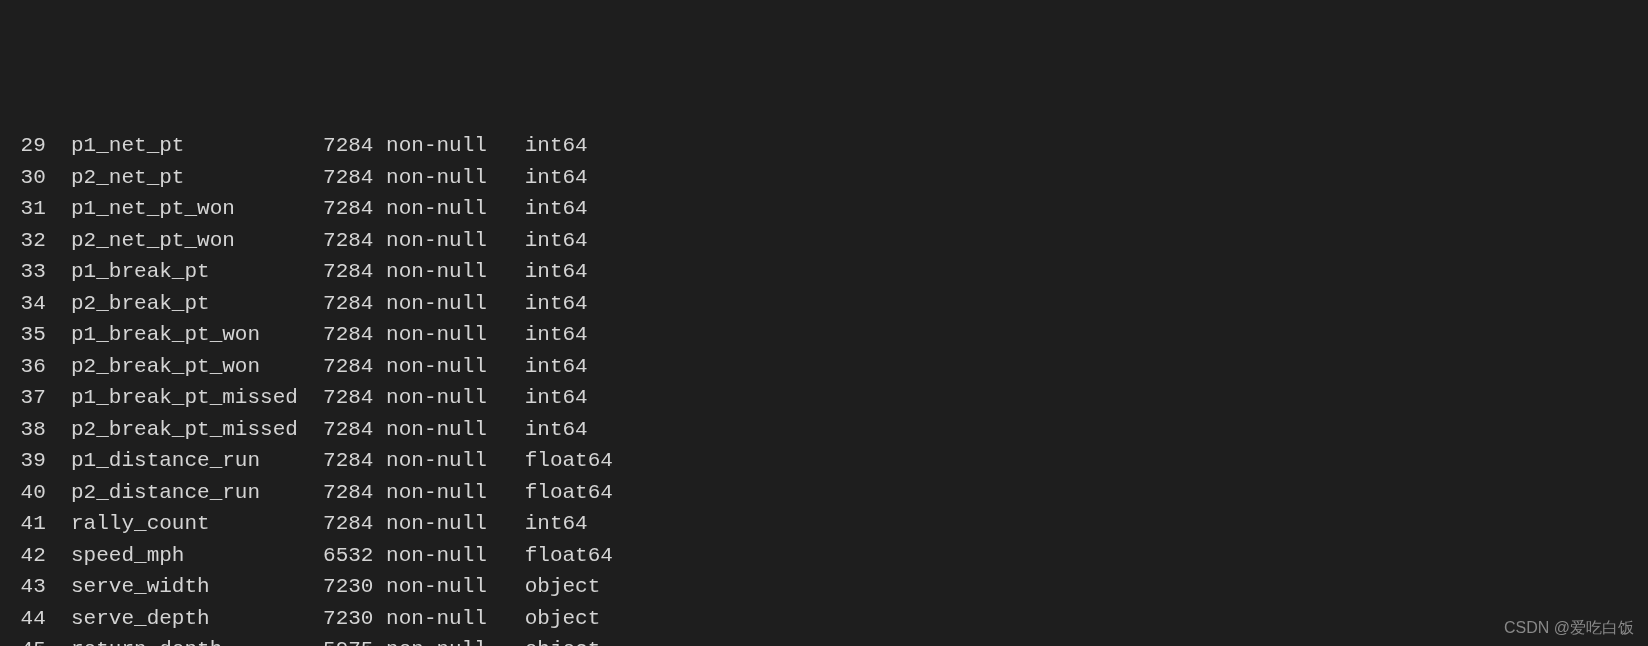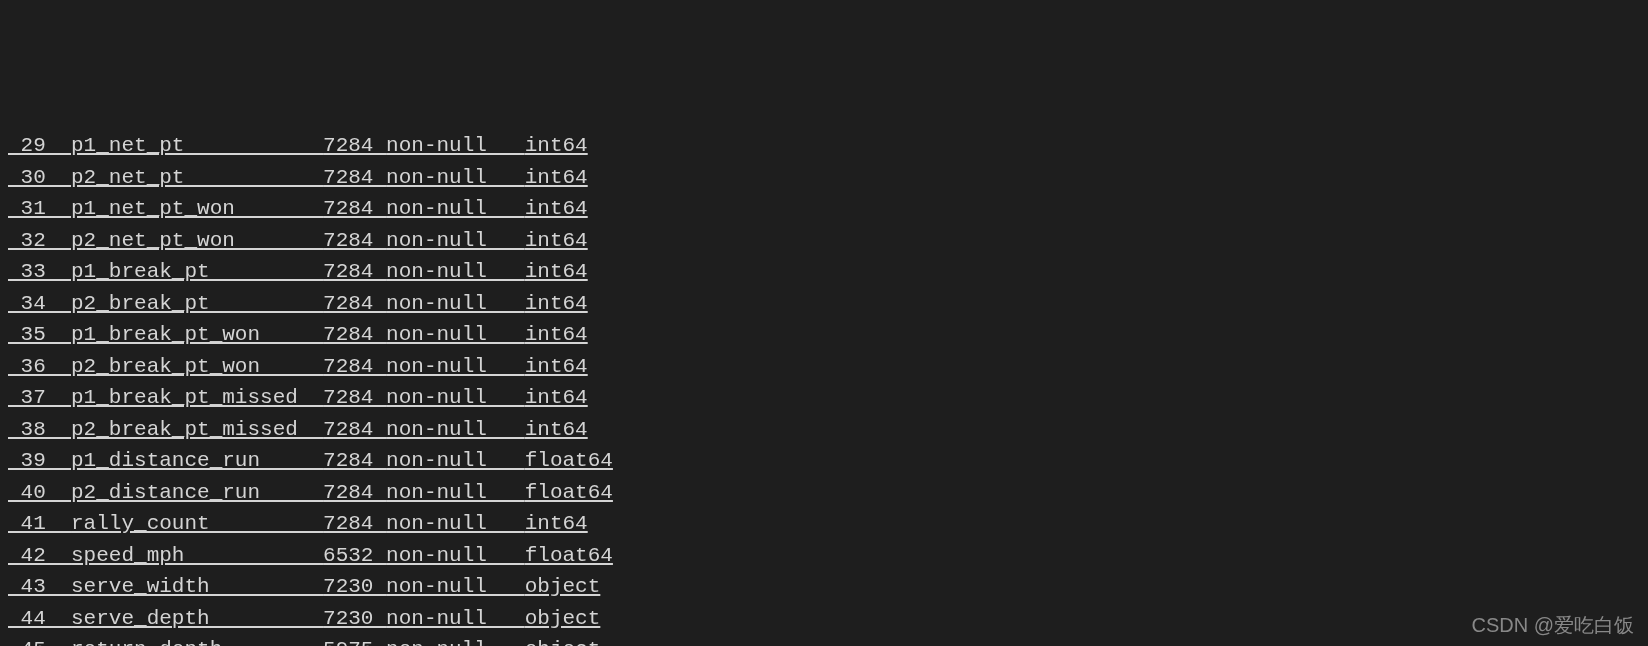--- a/index.html
+++ b/index.html
@@ -15,27 +15,26 @@
       line-height: 1.5;
       padding: 4px 8px;
       white-space: pre;
       width: 1648px;
       height: 646px;
       overflow: hidden;
       position: relative;
     }
     .row {
       display: flex;
-      text-decoration: underline;
     }
     .watermark {
       position: absolute;
       bottom: 6px;
       right: 14px;
-      font-size: 20px;
+      font-size: 16px;
       color: #888;
       font-family: 'Microsoft YaHei', Arial, sans-serif;
     }
   </style>
 </head>
 <body>
 
 
 
 <div id="rows-container"><div class="row"><span> 29  </span><span>p1_net_pt           </span><span>7284 </span><span>non-null   </span><span>int64</span></div><div class="row"><span> 30  </span><span>p2_net_pt           </span><span>7284 </span><span>non-null   </span><span>int64</span></div><div class="row"><span> 31  </span><span>p1_net_pt_won       </span><span>7284 </span><span>non-null   </span><span>int64</span></div><div class="row"><span> 32  </span><span>p2_net_pt_won       </span><span>7284 </span><span>non-null   </span><span>int64</span></div><div class="row"><span> 33  </span><span>p1_break_pt         </span><span>7284 </span><span>non-null   </span><span>int64</span></div><div class="row"><span> 34  </span><span>p2_break_pt         </span><span>7284 </span><span>non-null   </span><span>int64</span></div><div class="row"><span> 35  </span><span>p1_break_pt_won     </span><span>7284 </span><span>non-null   </span><span>int64</span></div><div class="row"><span> 36  </span><span>p2_break_pt_won     </span><span>7284 </span><span>non-null   </span><span>int64</span></div><div class="row"><span> 37  </span><span>p1_break_pt_missed  </span><span>7284 </span><span>non-null   </span><span>int64</span></div><div class="row"><span> 38  </span><span>p2_break_pt_missed  </span><span>7284 </span><span>non-null   </span><span>int64</span></div><div class="row"><span> 39  </span><span>p1_distance_run     </span><span>7284 </span><span>non-null   </span><span>float64</span></div><div class="row"><span> 40  </span><span>p2_distance_run     </span><span>7284 </span><span>non-null   </span><span>float64</span></div><div class="row"><span> 41  </span><span>rally_count         </span><span>7284 </span><span>non-null   </span><span>int64</span></div><div class="row"><span> 42  </span><span>speed_mph           </span><span>6532 </span><span>non-null   </span><span>float64</span></div><div class="row"><span> 43  </span><span>serve_width         </span><span>7230 </span><span>non-null   </span><span>object</span></div><div class="row"><span> 44  </span><span>serve_depth         </span><span>7230 </span><span>non-null   </span><span>object</span></div><div class="row"><span> 45  </span><span>return_depth        </span><span>5975 </span><span>non-null   </span><span>object</span></div></div>

